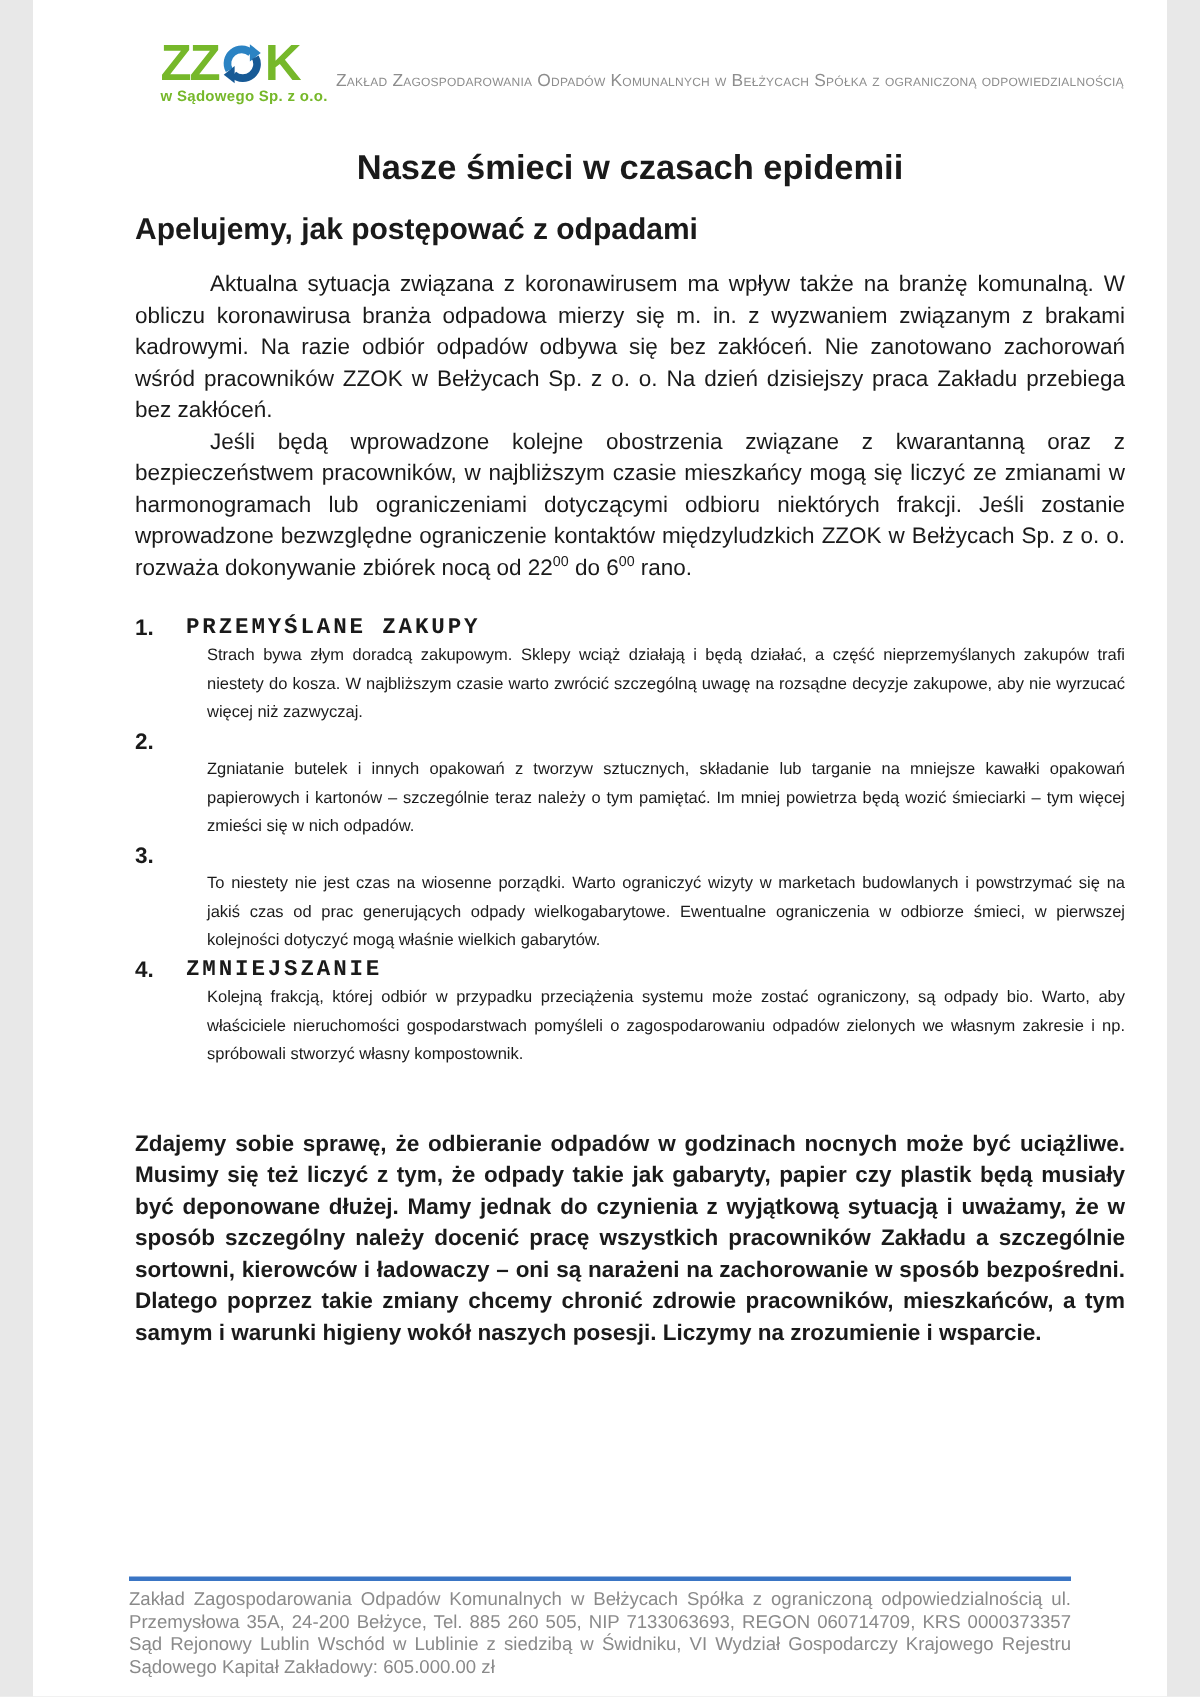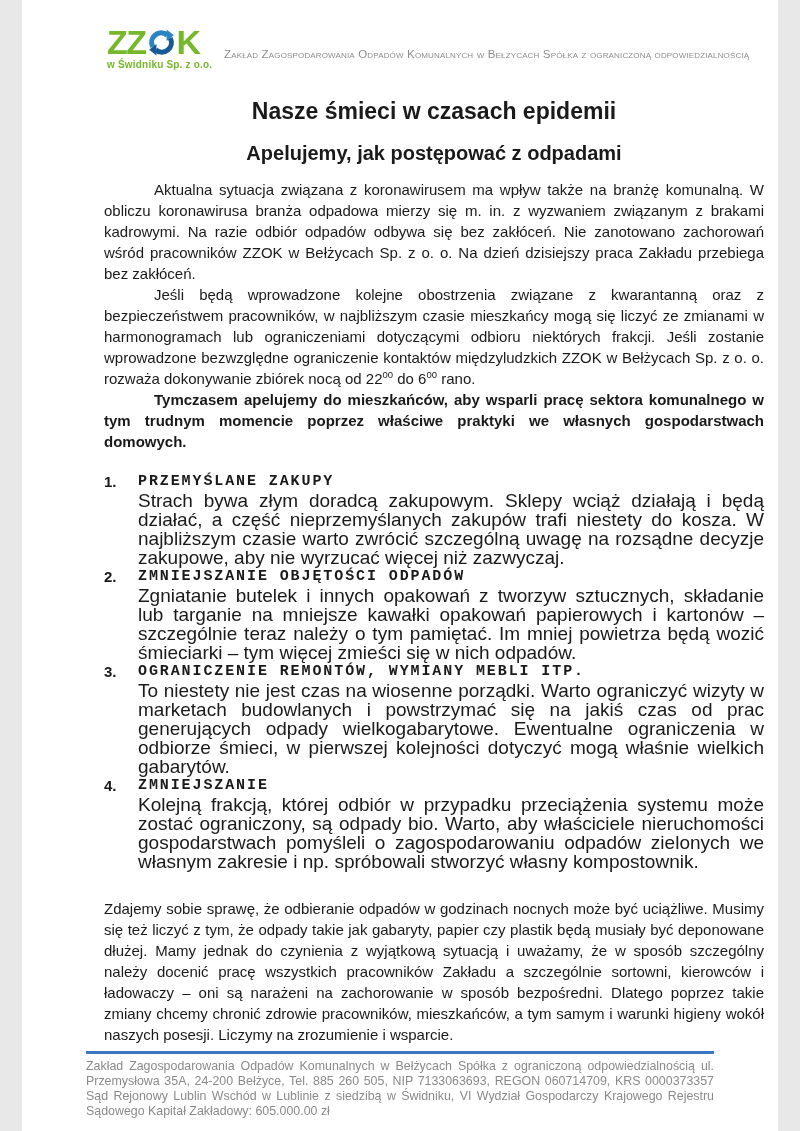--- a/index.html
+++ b/index.html
@@ -55,31 +55,31 @@
     font-variant: small-caps;
     letter-spacing: 0.15px;
     padding-top: 10px;
     white-space: nowrap;
   }
 
   
   .content {
     position: absolute;
     top: 88px;
-    left: 82px;
+    left: 68px;
     width: 660px;
   }
   .title-main {
     text-align: center;
     font-size: 23px;
     font-weight: bold;
     margin-top: 10px;
   }
   .title-sub {
-    text-align: center;
+    text-align: left;
     font-size: 20px;
     font-weight: bold;
     margin-top: 17px;
   }
   .intro { margin-top: 14px; }
   .para {
     font-size: 15px;
     line-height: 21px;
     text-align: justify;
   }
@@ -96,29 +96,29 @@
   .advice-item { }
   .item-heading-row {
     display: flex;
     font-weight: bold;
     font-size: 15px;
     line-height: 19px;
   }
   .item-num { width: 34px; flex-shrink: 0; }
   .item-heading { letter-spacing: 1.9px; font-family: Liberation Mono, monospace; }
   .item-body {
-    margin-left: 34px;
-    font-size: 19px;
+    margin-left: 48px;
+    font-size: 11px;
     line-height: 19px;
     text-align: justify;
   }
 
   .closing {
-    margin-top: 27px;
-    font-weight: normal;
+    margin-top: 39px;
+    font-weight: bold;
   }
 
   
   .page-footer {
     position: absolute;
     left: 64px;
     right: 64px;
     bottom: 12px;
     border-top: 3px solid #3a75c4;
     padding-top: 5px;
@@ -142,54 +142,51 @@
         <span class="logo-o-icon">
           <svg viewBox="0 0 40 40" width="29" height="29" aria-hidden="true">
             <path d="M8 26 A13 13 0 0 1 28 10" fill="none" stroke="#2b83c3" stroke-width="7"></path>
             <polygon points="27,2 27,18 37,10" fill="#2b83c3"></polygon>
             <path d="M32 14 A13 13 0 0 1 12 30" fill="none" stroke="#175a96" stroke-width="7"></path>
             <polygon points="13,22 13,38 3,30" fill="#175a96"></polygon>
           </svg>
         </span>
         <span>K</span>
       </div>
-      <div class="logo-sub">w Świdniku Sp. z o.o.</div>
+      <div class="logo-sub">w Sądowego Sp. z o.o.</div>
     </div>
     <div class="company-name">Zakład Zagospodarowania Odpadów Komunalnych w Bełżycach Spółka z ograniczoną odpowiedzialnością</div>
   </header>
 
   <main class="content">
     <h1 class="title-main">Nasze śmieci w czasach epidemii</h1>
     <h2 class="title-sub">Apelujemy, jak postępować z odpadami</h2>
 
     <section class="intro">
       <p class="para indent">Aktualna sytuacja związana z koronawirusem ma wpływ także na branżę komunalną. W obliczu koronawirusa branża odpadowa mierzy się m. in. z wyzwaniem związanym z brakami kadrowymi. Na razie odbiór odpadów odbywa się bez zakłóceń. Nie zanotowano zachorowań wśród pracowników ZZOK w Bełżycach Sp. z o. o. Na dzień dzisiejszy praca Zakładu przebiega bez zakłóceń.</p>
       <p class="para indent"><span>Jeśli będą wprowadzone kolejne obostrzenia związane z kwarantanną oraz z bezpieczeństwem pracowników, w najbliższym czasie mieszkańcy mogą się liczyć ze zmianami w harmonogramach lub ograniczeniami dotyczącymi odbioru niektórych frakcji. Jeśli zostanie wprowadzone bezwzględne ograniczenie kontaktów międzyludzkich ZZOK w Bełżycach Sp. z o. o. rozważa dokonywanie zbiórek nocą od 22</span><sup class="hour">00</sup><span> do 6</span><sup class="hour">00</sup><span> rano.</span></p>
-      <p class="para indent bold">Tymczasem apelujemy do mieszkańców, aby wsparli pracę sektora komunalnego w tym trudnym momencie poprzez właściwe praktyki we własnych gospodarstwach domowych.</p>
     </section>
 
     <section class="advice-list">
       <div class="advice-item">
         <div class="item-heading-row">
           <span class="item-num">1.</span>
           <span class="item-heading">PRZEMYŚLANE ZAKUPY</span>
         </div>
         <div class="item-body">Strach bywa złym doradcą zakupowym. Sklepy wciąż działają i będą działać, a część nieprzemyślanych zakupów trafi niestety do kosza. W najbliższym czasie warto zwrócić szczególną uwagę na rozsądne decyzje zakupowe, aby nie wyrzucać więcej niż zazwyczaj.</div>
       </div>
       <div class="advice-item">
         <div class="item-heading-row">
           <span class="item-num">2.</span>
-          <span class="item-heading">ZMNIEJSZANIE OBJĘTOŚCI ODPADÓW</span>
         </div>
         <div class="item-body">Zgniatanie butelek i innych opakowań z tworzyw sztucznych, składanie lub targanie na mniejsze kawałki opakowań papierowych i kartonów – szczególnie teraz należy o tym pamiętać. Im mniej powietrza będą wozić śmieciarki – tym więcej zmieści się w nich odpadów.</div>
       </div>
       <div class="advice-item">
         <div class="item-heading-row">
           <span class="item-num">3.</span>
-          <span class="item-heading">OGRANICZENIE REMONTÓW, WYMIANY MEBLI ITP.</span>
         </div>
         <div class="item-body">To niestety nie jest czas na wiosenne porządki. Warto ograniczyć wizyty w marketach budowlanych i powstrzymać się na jakiś czas od prac generujących odpady wielkogabarytowe. Ewentualne ograniczenia w odbiorze śmieci, w pierwszej kolejności dotyczyć mogą właśnie wielkich gabarytów.</div>
       </div>
       <div class="advice-item">
         <div class="item-heading-row">
           <span class="item-num">4.</span>
           <span class="item-heading">ZMNIEJSZANIE</span>
         </div>
         <div class="item-body">Kolejną frakcją, której odbiór w przypadku przeciążenia systemu może zostać ograniczony, są odpady bio. Warto, aby właściciele nieruchomości gospodarstwach pomyśleli o zagospodarowaniu odpadów zielonych we własnym zakresie i np. spróbowali stworzyć własny kompostownik.</div>
       </div>

